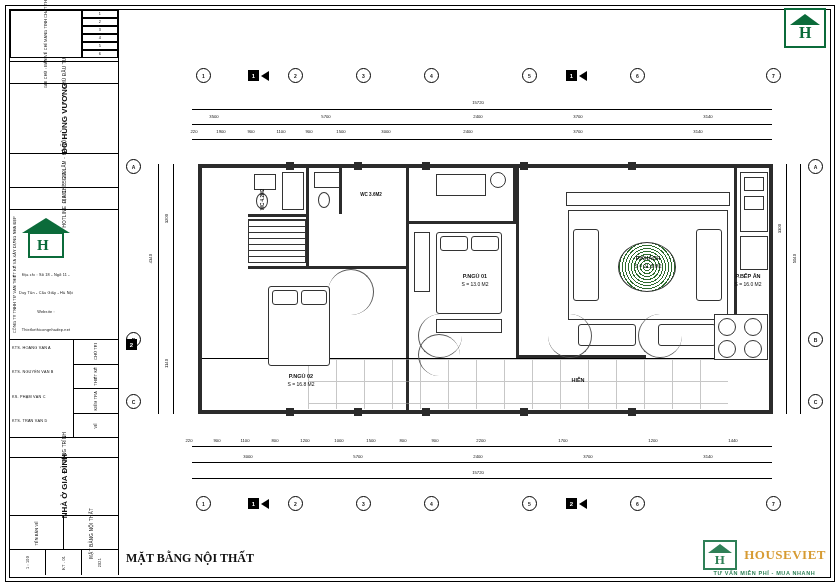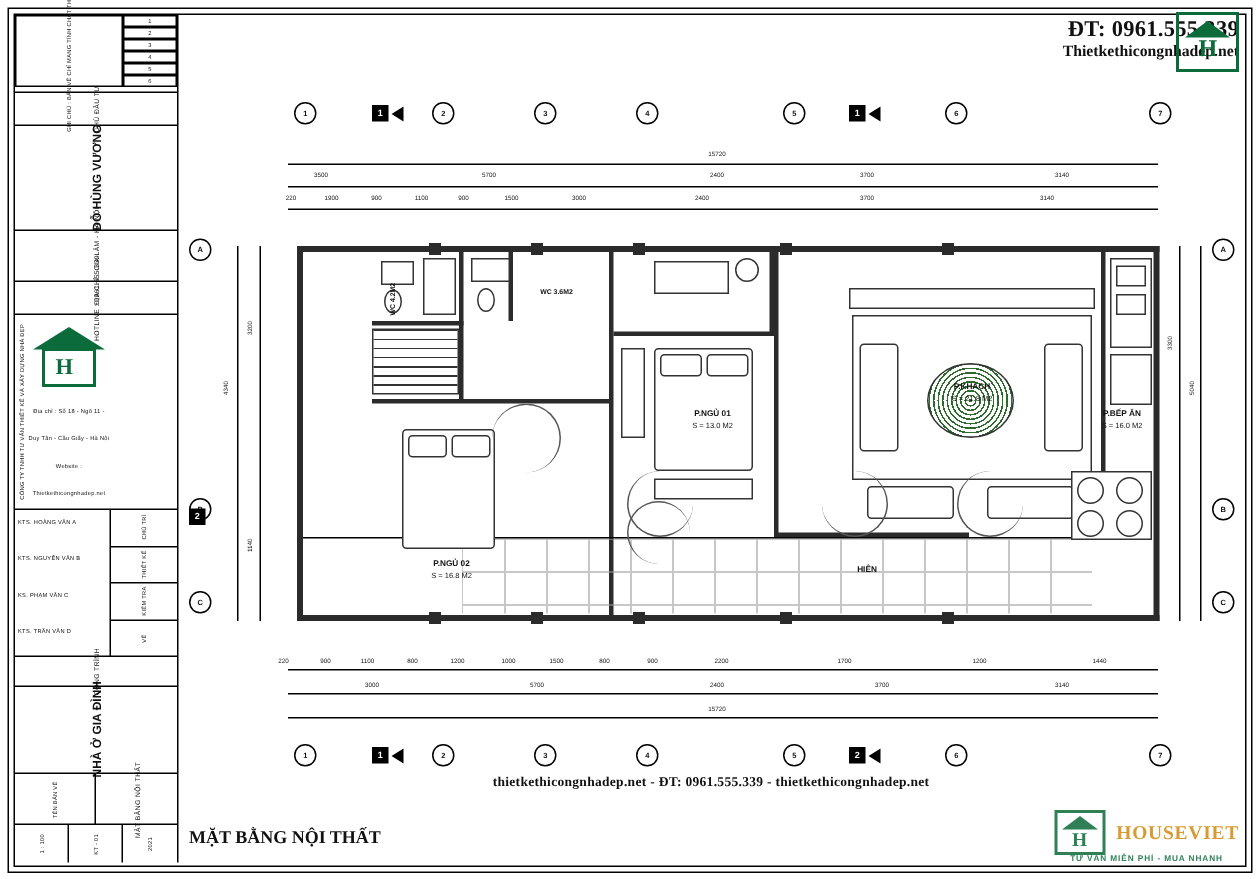--- a/index.html
+++ b/index.html
@@ -174,24 +174,20 @@
       </div>
       <div style="position:absolute;left:36px;top:0;width:36px;height:25px;border-right:1px solid #000;box-sizing:border-box;" class="ctr">
         <span class="vtext xtiny">KT - 01</span>
       </div>
       <div style="position:absolute;left:72px;top:0;width:36px;height:25px;" class="ctr">
         <span class="vtext xtiny">2021</span>
       </div>
     </div>
   </div>
 
-  <div class="hdr">
-    <div class="l1">ĐT: 0961.555.339</div>
-    <div class="l2">Thietkethicongnhadep.net</div>
-  </div>
   <div style="position:absolute;right:14px;top:8px;">
     <div class="greenbox" style="position:absolute;right:0;top:0;">
       <div class="roof"></div>
       <div class="hh">H</div>
     </div>
   </div>
 
   <div class="draw">
 
     <div class="ln hl" style="left:74px;top:95px;width:580px;"></div>
@@ -377,21 +373,20 @@
     <div class="circ" style="left:306px;top:482px;width:13px;height:13px;">4</div>
     <div class="circ" style="left:404px;top:482px;width:13px;height:13px;">5</div>
     <div class="circ" style="left:512px;top:482px;width:13px;height:13px;">6</div>
     <div class="circ" style="left:648px;top:482px;width:13px;height:13px;">7</div>
 
     <div class="sqmark" style="left:130px;top:484px;">1</div>
     <div class="sect tri-l" style="left:143px;top:485px;"></div>
     <div class="sqmark" style="left:448px;top:484px;">2</div>
     <div class="sect tri-l" style="left:461px;top:485px;"></div>
 
-    <div class="watermark">thietkethicongnhadep.net - ĐT: 0961.555.339 - thietkethicongnhadep.net</div>
     <div class="plan-title">MẶT BẰNG NỘI THẤT</div>
   </div>
 
   <div class="brandwm">
     <div>
       <span class="bh">
         <span class="rf"></span>
         <span class="hh">H</span>
       </span>
       <span class="t1" style="margin-left:3px;">HOUSEVIET</span>

